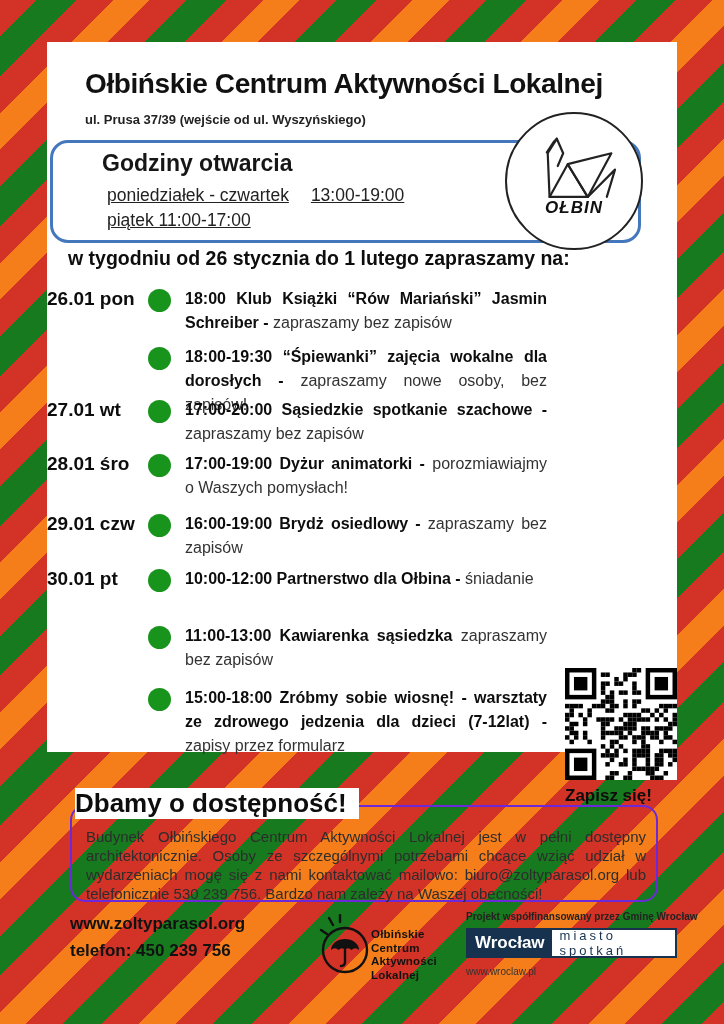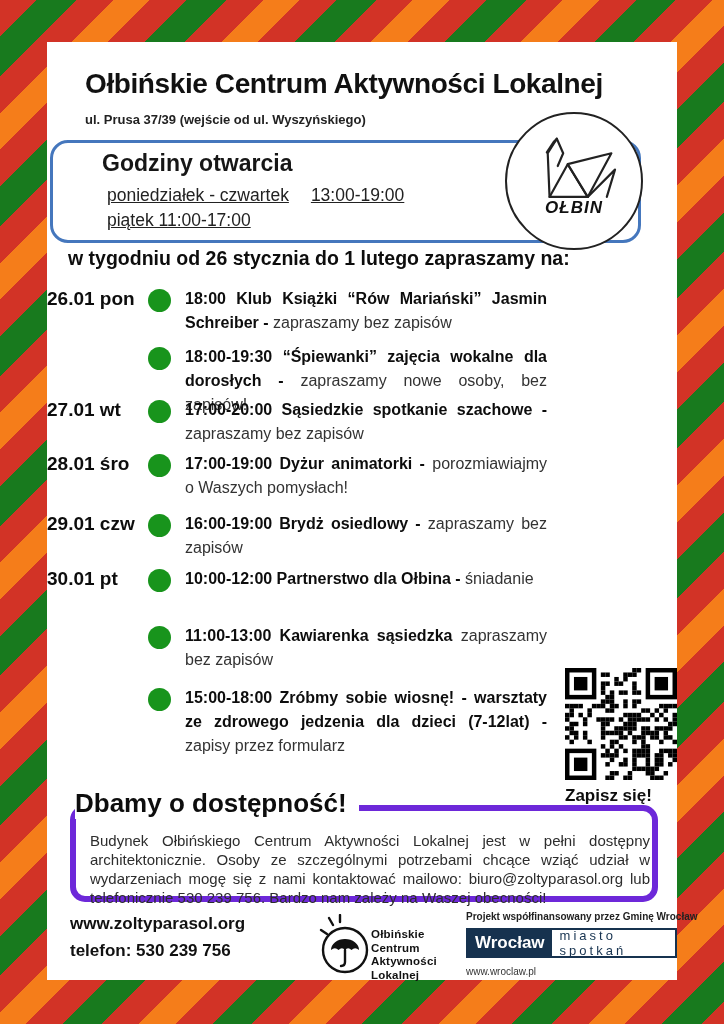--- a/index.html
+++ b/index.html
@@ -3,21 +3,21 @@
 <meta charset="utf-8">
 <style>
   html,body{margin:0;padding:0;}
   body{
     width:724px;height:1024px;position:relative;overflow:hidden;
     font-family:"Liberation Sans","DejaVu Sans",sans-serif;
     background:repeating-linear-gradient(135deg,
       #d23326 0 26px, #187a1e 26px 54px, #d23326 54px 80px, #f57d1a 80px 106px);
   }
   .page{
-    position:absolute;left:47px;top:42px;width:630px;height:938px;
+    position:absolute;left:47px;top:42px;width:630px;height:710px;
     background:#ffffff;
   }
   .abs{position:absolute;}
   
   .title{left:38px;top:26px;font-size:28px;font-weight:700;color:#111;letter-spacing:-.4px;white-space:nowrap;}
   .address{left:38px;top:70px;font-size:13px;font-weight:600;color:#222;}
   
   .hours-box{left:3px;top:98px;width:585px;height:97px;border:3px solid #4577bd;border-radius:18px;}
   .hours-title{left:55px;top:108px;font-size:23px;font-weight:700;color:#161616;}
   .hours-line{font-size:17.5px;font-weight:500;color:#222;text-decoration:underline;}
@@ -45,21 +45,21 @@
   .ev-date{position:absolute;left:0;top:1px;width:96px;font-size:19px;font-weight:700;color:#0d0d0d;white-space:nowrap;}
   .ev-dot{position:absolute;left:101px;top:2px;width:23px;height:23px;border-radius:50%;background:#18941c;}
   .ev-text{position:absolute;left:138px;top:0;width:362px;font-size:16px;line-height:24px;
     text-align:justify;color:#333;}
   .ev-text b{font-weight:700;color:#0d0d0d;}
   
   .qr-block{left:518px;top:626px;width:112px;}
   .qr-svg{display:block;width:112px;height:112px;}
   .qr-caption{margin-top:6px;font-size:17px;font-weight:700;color:#0d0d0d;}
   
-  .acc-box{left:23px;top:763px;width:588px;height:97px;border:6px solid #6d28d9;border-radius:15px;box-sizing:border-box;}
+  .acc-box{left:23px;top:763px;width:588px;height:97px;border:2px solid #6d28d9;border-radius:15px;box-sizing:border-box;}
   .acc-heading{left:28px;top:746px;z-index:2;background:#fff;padding:0 12px 0 0;
     font-size:26px;font-weight:700;color:#0d0d0d;}
   .acc-body{position:absolute;left:14px;top:20px;width:560px;font-size:15px;line-height:19px;
     text-align:justify;color:#2d2d2d;}
   
   .contact{left:23px;top:868px;font-size:17px;font-weight:700;color:#111;line-height:27px;}
   .umbrella{left:268px;top:872px;}
   .org-name{left:324px;top:886px;font-size:11.5px;font-weight:700;color:#111;line-height:13.5px;letter-spacing:.2px;}
   .funding{left:419px;top:869px;font-size:10px;font-weight:700;color:#222;white-space:nowrap;}
   .wro-logo{left:419px;top:886px;height:30px;display:flex;align-items:stretch;border:2px solid #16324f;box-sizing:border-box;}
@@ -364,21 +364,21 @@
     <div class="qr-caption">Zapisz się!</div>
   </div>
 
   <div class="abs acc-box">
     <div class="acc-body">Budynek Ołbińskiego Centrum Aktywności Lokalnej jest w pełni dostępny architektonicznie. Osoby ze szczególnymi potrzebami chcące wziąć udział w wydarzeniach mogę się z nami kontaktować mailowo: biuro@zoltyparasol.org lub telefonicznie 530 239 756. Bardzo nam zależy na Waszej obecności!</div>
   </div>
   <div class="abs acc-heading">Dbamy o dostępność!</div>
 
   <div class="abs contact">
     <div>www.zoltyparasol.org</div>
-    <div>telefon: 530 239 756</div>
+    <div>telefon: 450 239 756</div>
   </div>
 
   <svg class="abs umbrella" width="56" height="62" viewBox="0 0 56 62">
     <g stroke="#111" stroke-width="2.4" fill="none" stroke-linecap="round">
       <line x1="6" y1="16" x2="12" y2="20"></line>
       <line x1="14" y1="4" x2="18" y2="11"></line>
       <line x1="25" y1="1" x2="25" y2="8"></line>
       <circle cx="30" cy="36" r="22"></circle>
     </g>
     <path d="M16,36 A14,11 0 0 1 44,36 Q40,32.5 36.5,36 Q33,32.5 30,36 Q27,32.5 23.5,36 Q20,32.5 16,36 Z" fill="#111"></path>

